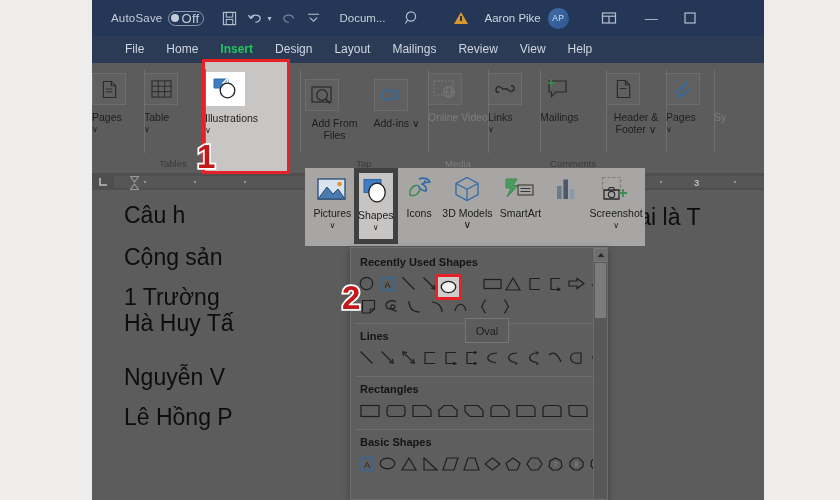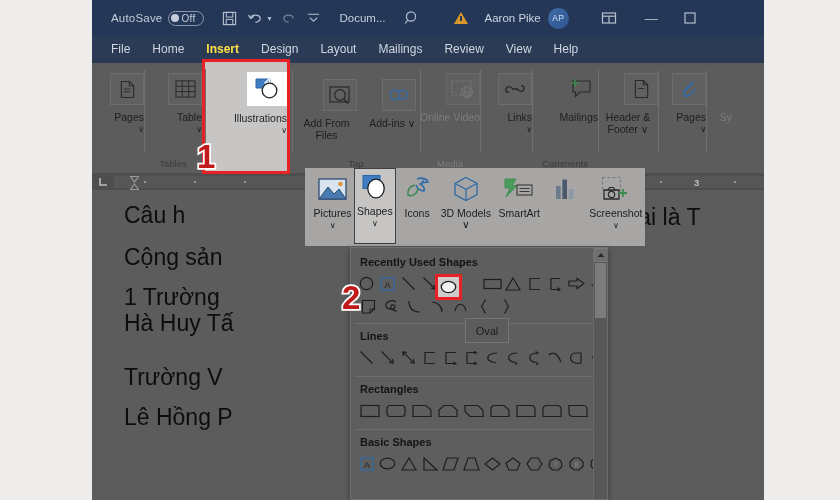--- a/index.html
+++ b/index.html
@@ -30,57 +30,57 @@
     font-size: 11.5px;
   }
   .tb-item { display:flex; align-items:center; height:100%; padding:0 5px; }
   .autosave-label { margin-left: 14px; letter-spacing: .2px; color:#c4ccd9; font-size:11.5px; }
   .toggle {
     margin-left: 6px; width: 36px; height: 15px; border-radius: 9px;
     border: 1px solid #8d98ac; display: flex; align-items: center; gap:2px;
     padding-left: 2px;
   }
   .toggle .knob { width: 8px; height: 8px; border-radius: 50%; background: #c4ccd9; }
-  .toggle .txt { font-size: 10px; color: #c4ccd9; letter-spacing:.3px;}
+  .toggle .txt { font-size: 13px; color: #c4ccd9; letter-spacing:.3px;}
   .tb-icon { color:#c2cbd8; opacity:.92; display:flex; align-items:center; justify-content:center; }
   .doc-name { margin-left: 10px; font-size: 11.5px; color:#c6cfdb; }
   .user-name { font-size: 11.5px; color:#cdd5e1; margin-left:7px; }
   .avatar {
     width: 21px; height: 21px; border-radius: 50%;
     background: linear-gradient(135deg,#3f6ca8,#2f5790);
     color:#cfe0f5; font-size:8.5px; display:flex; align-items:center; justify-content:center;
     margin-left: 7px; letter-spacing:.3px;
   }
   .warn-tri { width:0;height:0;border-left:7px solid transparent;border-right:7px solid transparent;border-bottom:12px solid #d9962b; position:relative;}
   .warn-tri::after{content:"";position:absolute;left:-1px;top:4px;width:2px;height:5px;background:#243757;}
 
   
   .tabstrip {
-    position:absolute; left:2px; top:36px; width:672px; height:27px;
+    position:absolute; left:16px; top:36px; width:672px; height:27px;
     background:#2b3a55; display:flex; align-items:center; padding-left:6px;
     font-size:12px; color:#cfd6e1;
   }
   .tab { padding: 0 11px; line-height:27px; height:27px; white-space:nowrap; }
-  .tab.active { font-weight:bold; color:#fde047; position:relative; }
+  .tab.active { font-weight:bold; color:#22c55e; position:relative; }
   .tab.active::after{ content:""; position:absolute; left:12px; right:12px; bottom:2px; height:2px; background:#7f8da5;}
 
   
   .ribbon {
     position:absolute; left:0; top:63px; width:672px; height:110px;
     background:#5c5c5c;
     display:flex; align-items:flex-start;
   }
   .rgroup {
     height:110px; display:flex; flex-direction:column; align-items:center;
     position:relative; padding:4px 0 0 0;
   }
   .rgroup + .rgroup::before{
     content:""; position:absolute; left:0; top:7px; bottom:20px; width:1px; background:#6f6f6f;
   }
-  .rbtn { display:flex; flex-direction:column; align-items:flex-end; width:100%; padding-top:6px;}
+  .rbtn { display:flex; flex-direction:column; align-items:flex-start; width:100%; padding-top:6px;}
   .ricon {
     width:34px; height:32px; display:flex; align-items:center; justify-content:center;
     border:1px solid #6d6d6d; background:#606060;
   }
   .rlabel { font-size:10.5px; color:#1e1e1e; margin-top:7px; text-align:center; line-height:11.5px; }
   .rlabel.dim { color:#7d7d7d; }
   .chev { font-size:8px; color:#1e1e1e; margin-top:1px; }
   .gname { position:absolute; bottom:4px; left:0; right:0; text-align:center; font-size:9.5px; color:#3a3a3a;}
   .gname.dim { color:#7d7d7d; }
 
@@ -124,21 +124,21 @@
   .illus-flyout {
     position:absolute; left:213px; top:168px; width:340px; height:78px;
     background:#a8a6a4; z-index:40;
     display:flex; align-items:flex-start; padding-top:3px;
   }
   .ibtn { display:flex; flex-direction:column; align-items:center; width:46px; padding-top:3px;}
   .ibtn .iicon { width:36px; height:30px; display:flex;align-items:center;justify-content:center;}
   .ibtn .ilabel{ font-size:10.5px; color:#1b1b1b; margin-top:4px; text-align:center; line-height:11px;}
   .ibtn .ichev{ font-size:8px; color:#1b1b1b; margin-top:2px;}
   .shapes-hl {
-    border:1px solid #404040; background:#c7c5c3;
+    border:5px solid #404040; background:#c7c5c3;
     width:44px; height:76px; margin-top:-3px; z-index:41;
   }
 
   
   .shapes-panel {
     position:absolute; left:258px; top:247px; width:258px; height:253px;
     background:#5e5e5e; border:1px solid #6e6e6e; z-index:45;
     box-shadow: 0 2px 7px rgba(0,0,0,.35);
     overflow:hidden;
   }
@@ -321,21 +321,21 @@
               <path d="M10.5 6 L15.5 6 L15.5 1.5" fill="none" stroke="#ffffff" stroke-width="1.4"></path>
               <path d="M10.8 6.2 L15.2 1.8" stroke="#ffffff" stroke-width="1.4"></path>
               <circle cx="15.5" cy="13.5" r="7.3" fill="#ffffff" stroke="#1f1f1f" stroke-width="1.3"></circle>
             </svg>
           </span>
           <span class="rlabel">Illustrations</span>
           <span class="chev">∨</span>
         </div>
       </div>
 
-      <div class="rgroup" style="width:128px;flex-direction:row;align-items:flex-start;justify-content:space-around;padding-top:10px;margin-left:2px;">
+      <div class="rgroup" style="width:128px;flex-direction:row;align-items:flex-start;justify-content:space-around;padding-top:10px;margin-left:10px;">
         <div class="rbtn" style="width:60px;">
           <span class="ricon">
             <svg width="22" height="21" viewBox="0 0 22 21">
               <rect x="1" y="2" width="19" height="15" fill="none" stroke="#2a2a2a" stroke-width="1.2"></rect>
               <circle cx="11" cy="10" r="5.3" fill="none" stroke="#2a2a2a" stroke-width="1.3"></circle>
               <line x1="14.8" y1="13.8" x2="19" y2="18.5" stroke="#2a2a2a" stroke-width="1.6"></line>
             </svg>
           </span>
           <span class="rlabel">Add From Files</span>
         </div>
@@ -455,21 +455,21 @@
         </span>
       </span>
     </div>
 
     <div class="docarea">
       <div class="page">
         <div class="doc-line" style="top:12px;"><span>Câu h</span></div>
         <div class="doc-line" style="top:54px;"><span>Cộng sản</span></div>
         <div class="doc-line" style="top:94px;"><span>1  Trường</span></div>
         <div class="doc-line" style="top:120px;"><span>Hà Huy Tấ</span></div>
-        <div class="doc-line" style="top:174px;"><span>Trường V</span></div>
+        <div class="doc-line" style="top:174px;"><span>Nguyễn V</span></div>
         <div class="doc-line" style="top:214px;"><span>Lê Hồng P</span></div>
         <div class="doc-line" style="left:434px;top:14px;">g 8/1941, ai là T</div>
       </div>
     </div>
 
     <div class="illus-flyout">
 
       <div class="ibtn" style="margin-left:6px;">
         <span class="iicon">
           <svg width="30" height="24" viewBox="0 0 30 24">

